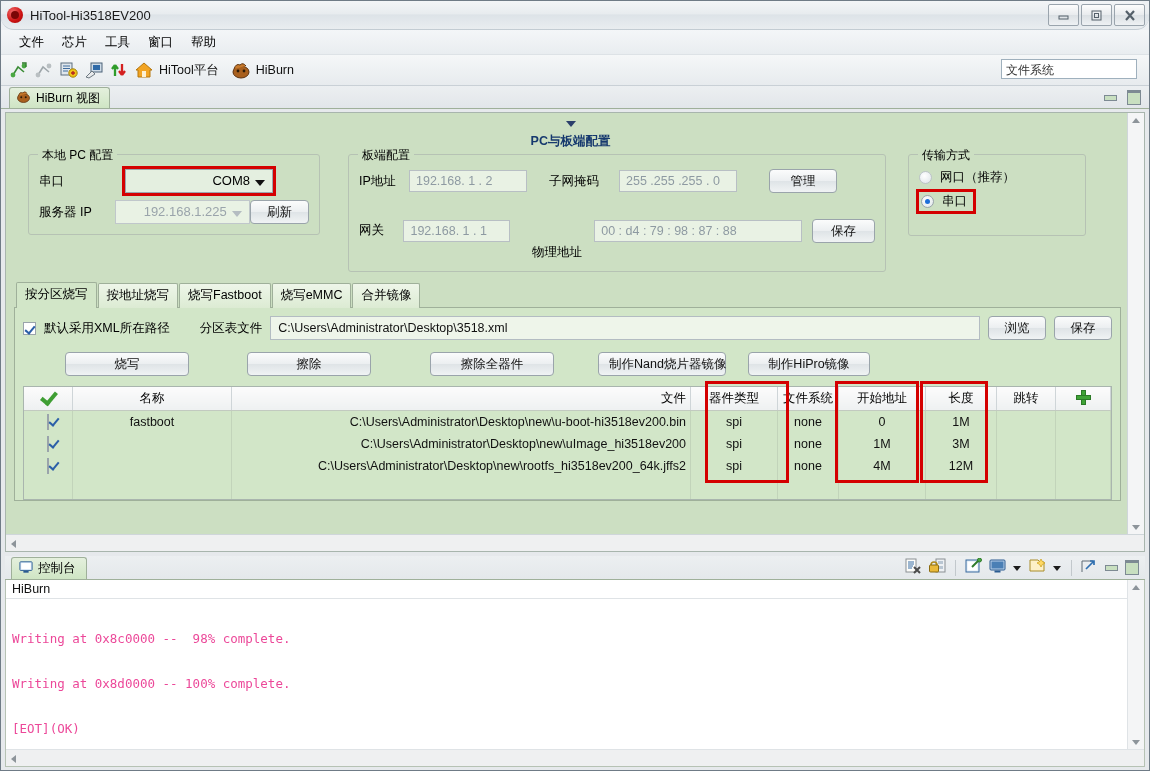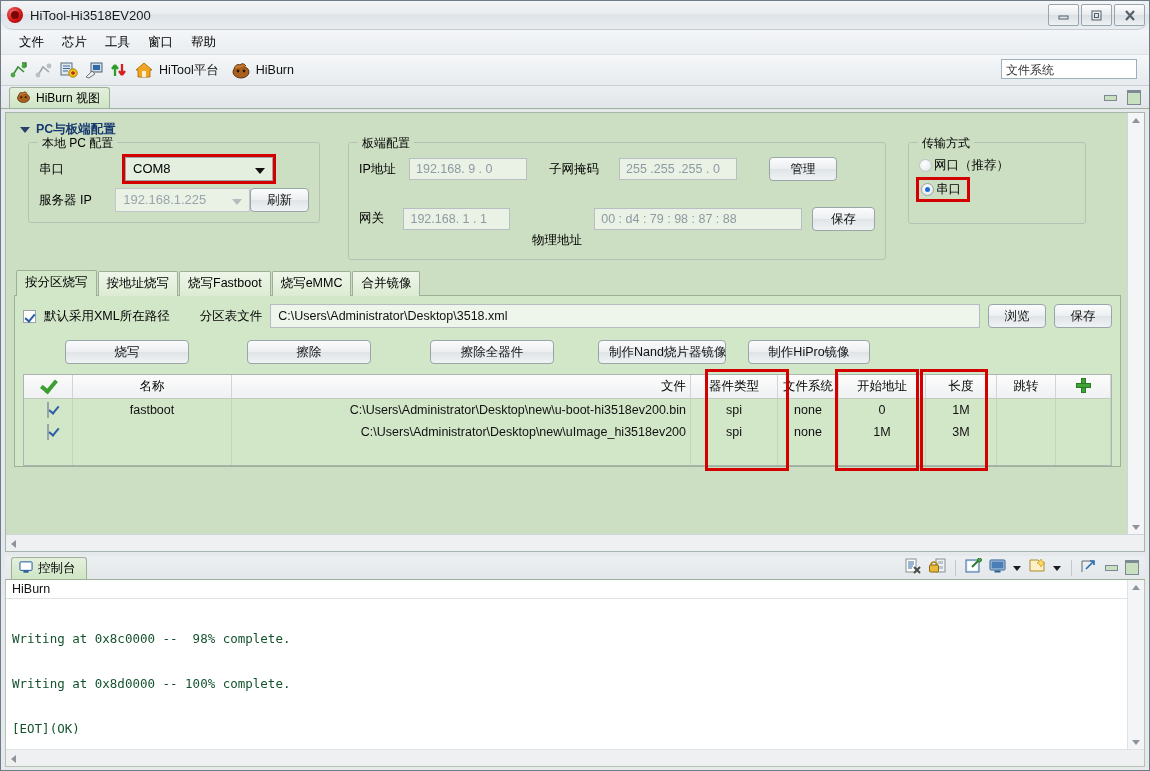--- a/index.html
+++ b/index.html
@@ -123,21 +123,21 @@
   }
   .arrow-up { left: 4px; top: 5px; border-left: 4px solid transparent; border-right: 4px solid transparent; border-bottom: 5px solid #8d949a;}
   .arrow-dn { left: 4px; bottom: 5px; border-left: 4px solid transparent; border-right: 4px solid transparent; border-top: 5px solid #8d949a;}
   .arrow-lf { left: 5px; top: 5px; border-top: 4px solid transparent; border-bottom: 4px solid transparent; border-right: 5px solid #8d949a;}
   .ed-inner {
     flex: 1 1 auto; overflow: hidden;
     margin-right: 17px; margin-bottom: 17px;
     padding: 6px 6px 0 8px; box-sizing: border-box;
   }
   
-  .sec-head { display: flex; align-items: center; gap: 6px; margin: 2px 0 4px 6px;}
+  .sec-head { display: flex; align-items: center; gap: 6px; margin: 2px 0 4px 6px; flex-direction: column;}
   .tri { width:0;height:0;border-left:5px solid transparent;border-right:5px solid transparent;border-top:6px solid #2b3f6b;}
   .sec-title { font-size: 12.5px; font-weight: bold; color: #16396e; }
   
   .groups { display: flex; gap: 0px; align-items: flex-start; }
   .grp {
     border: 1px solid #b6c2b4; border-radius: 3px;
     position: relative; box-sizing: border-box;
     padding: 14px 10px 10px 10px;
     background: transparent;
   }
@@ -152,36 +152,36 @@
     border: 1px solid #b8bfc4; background: #e9f2e4; color: #8e9aa2;
     height: 22px; box-sizing: border-box;
     font-size: 12.5px; padding: 0 6px; line-height: 20px;
     white-space: nowrap; overflow: hidden;
   }
   .combo {
     border: 1px solid #9ba6ad; background: #e4efe0;
     height: 24px; box-sizing: border-box; position: relative;
     font-size: 13px; color: #000; padding: 0 22px 0 7px; line-height: 22px;
   }
-  .combo .cv { display:block; }
+  .combo .cv { display:block;text-align:right; }
   .combo .carrow {
     position: absolute; right: 7px; top: 10px;
     width:0;height:0;border-left:5px solid transparent;border-right:5px solid transparent;border-top:6px solid #111;
   }
   .combo.disabled { color:#9aa4ab; background:#e9f2e4; border-color:#c0c7cb;}
   .combo.disabled .carrow { border-top-color:#b4bcc1;}
   .btn {
     border: 1px solid #9aa4ab; border-radius: 4px;
     background: linear-gradient(to bottom,#fbfcfc 0%,#eceff1 48%,#dfe4e7 52%,#f0f3f4 100%);
     font-size: 12.5px; color: #111; text-align: center;
     height: 24px; line-height: 22px; box-sizing: border-box;
     padding: 0 10px; white-space: nowrap;
   }
   .redbox { outline: 3px solid #d40000; outline-offset: 0px; }
-  .radio-row { display: flex; align-items: center; gap: 2px; margin-bottom: 6px;}
+  .radio-row { display: flex; align-items: center; gap: 8px; margin-bottom: 6px;}
   .radio {
     width: 13px; height: 13px; border-radius: 50%;
     border: 1px solid #9aa4ab; box-sizing: border-box;
     background: radial-gradient(circle at 40% 35%, #ffffff 0%, #e7ecef 70%, #d7dde1 100%);
     position: relative; flex: 0 0 13px;
   }
   .radio.on::after {
     content:""; position:absolute; left:3px; top:3px; width:5px;height:5px;border-radius:50%;
     background: #1e6fd9;
   }
@@ -290,21 +290,21 @@
     white-space: pre; margin-right: 17px;
   }
   .con-scrollv {
     position: absolute; right: 0; top: 0; bottom: 16px; width: 16px;
     background: #f4f5f6; border-left: 1px solid #dfe3e6;
   }
   .con-scrollh {
     position: absolute; left:0; right:0; bottom:0; height:16px;
     background:#eff0f1; border-top:1px solid #dfe3e6;
   }
-  .red { color:#14532d; }
+  .red { color:#ec4899; }
 </style>
 </head>
 <body>
 
 <div class="win">
 
   <div class="titlebar">
     <div class="app-icon"></div>
     <div class="title-text">HiTool-Hi3518EV200</div>
     <div class="wbtns">
@@ -445,21 +445,21 @@
                 <span class="carrow"></span>
               </div>
               <div class="btn" style="width:64px;">刷新</div>
             </div>
           </div>
 
           <div class="grp" style="width:538px;margin-left:28px;">
             <div class="grp-title">板端配置</div>
             <div class="row">
               <span class="lbl" style="width:50px">IP地址</span>
-              <div class="field" style="width:118px">192.168. 9  . 0</div>
+              <div class="field" style="width:118px">192.168. 1  . 2</div>
               <span class="lbl" style="width:70px;margin-left:22px;">子网掩码</span>
               <div class="field" style="width:118px">255 .255 .255 . 0</div>
               <div class="btn" style="width:68px;margin-left:32px;">管理</div>
             </div>
             <div class="row">
               <span class="lbl" style="width:50px">网关</span>
               <div class="field" style="width:118px">192.168. 1  . 1</div>
               <span class="lbl" style="width:70px;margin-left:22px;margin-top:44px;">物理地址</span>
               <div class="field" style="width:232px">00  :  d4  :  79  :  98  :  87  :  88</div>
               <div class="btn" style="width:68px;margin-left:10px;">保存</div>
@@ -539,20 +539,31 @@
                   <td class="c-name"></td>
                   <td class="c-file">C:\Users\Administrator\Desktop\new\uImage_hi3518ev200</td>
                   <td class="c-dev">spi</td>
                   <td class="c-fs">none</td>
                   <td class="c-addr">1M</td>
                   <td class="c-len">3M</td>
                   <td class="c-jump"></td>
                   <td class="c-plus"></td>
                 </tr>
                 <tr>
+                  <td class="c-check"><span class="check on"></span></td>
+                  <td class="c-name"></td>
+                  <td class="c-file">C:\Users\Administrator\Desktop\new\rootfs_hi3518ev200_64k.jffs2</td>
+                  <td class="c-dev">spi</td>
+                  <td class="c-fs">none</td>
+                  <td class="c-addr">4M</td>
+                  <td class="c-len">12M</td>
+                  <td class="c-jump"></td>
+                  <td class="c-plus"></td>
+                </tr>
+                <tr>
                   <td class="c-check">&nbsp;</td>
                     <td class="c-name"></td>
                     <td class="c-file"></td>
                   <td class="c-dev"></td>
                     <td class="c-fs"></td>
                     <td class="c-addr"></td>
                   <td class="c-len"></td>
                     <td class="c-jump"></td>
                     <td class="c-plus"></td>
                 </tr>

